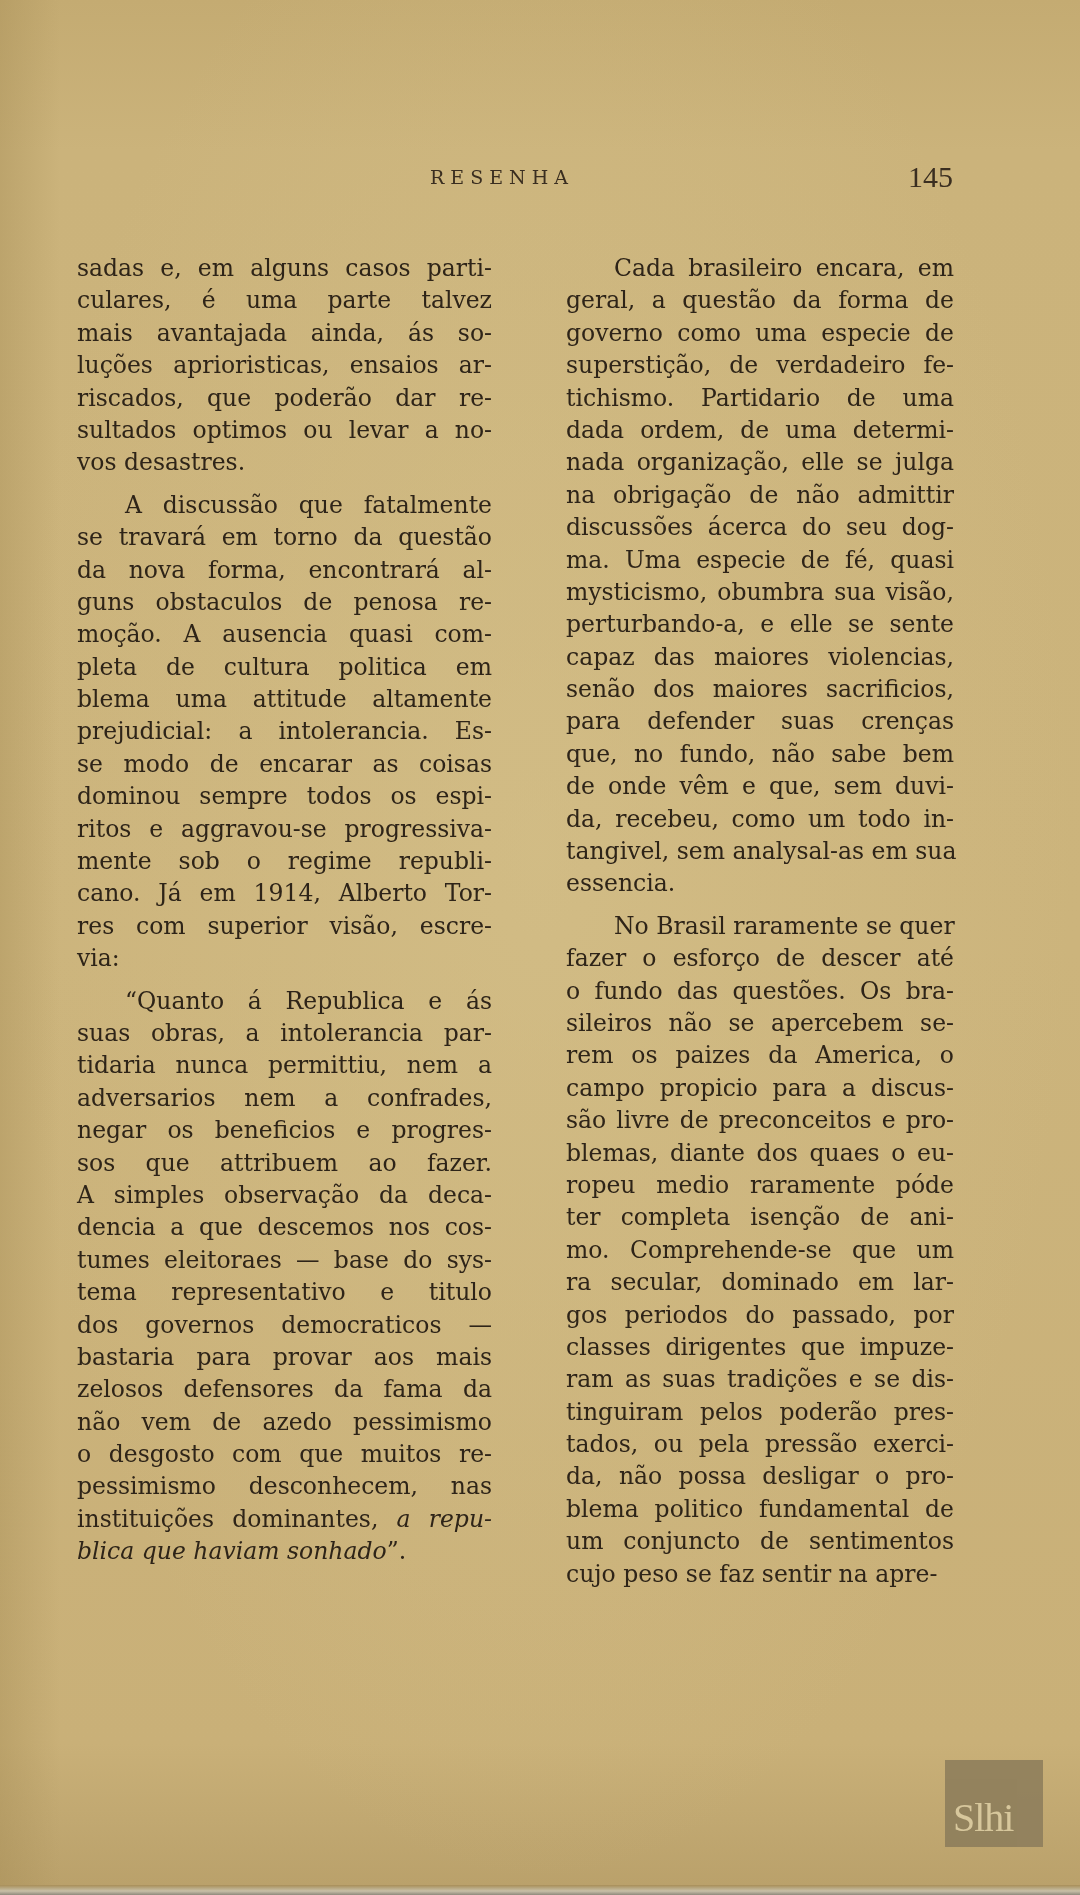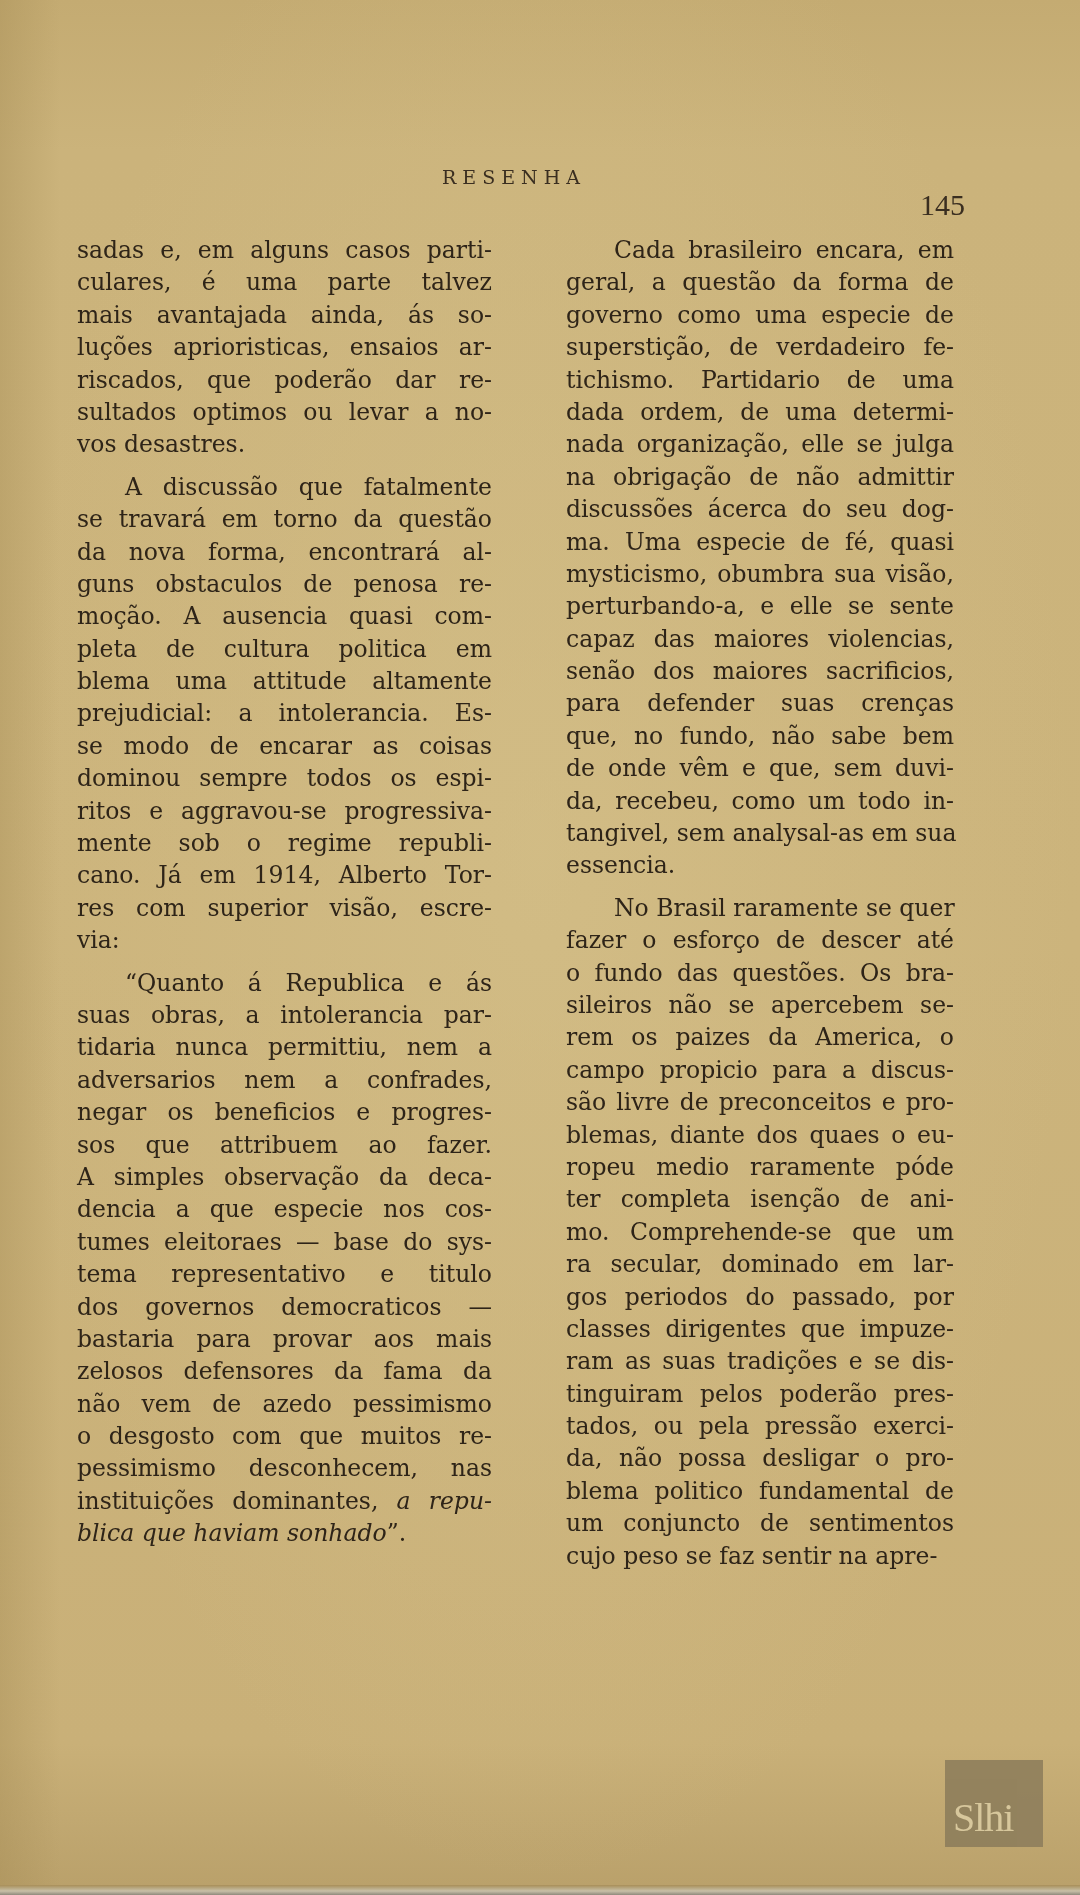--- a/index.html
+++ b/index.html
@@ -26,45 +26,44 @@
       position: absolute; left: 0; top: 0; bottom: 0; width: 60px;
       background: linear-gradient(90deg, rgba(160,135,80,0.35), rgba(160,135,80,0));
     }
     .bottom-strip {
       position: absolute; left: 0; right: 0; bottom: 0; height: 10px;
       background: linear-gradient(180deg, #a88e58 0%, #c8c0a8 60%, #8f8a7c 100%);
     }
     .running-head {
       position: absolute;
       top: 166px;
-      left: 12px;
+      left: 0;
       width: 948px;
       height: 30px;
       padding-left: 8px;
     }
     .running-title {
       position: absolute;
       left: 430px;
       top: 0;
       font-size: 19px;
       letter-spacing: 6px;
       color: #3a2e20;
     }
     .page-number {
       position: absolute;
       left: 908px;
       top: -6px;
       font-family: "Liberation Serif", serif;
       font-size: 30px;
       color: #3a2e20;
-      margin-top: 28px;
     }
     .column {
       position: absolute;
-      top: 234px;
+      top: 252px;
       width: 415px;
       font-size: 23.5px;
       line-height: 32.4px;
       text-align: justify;
     }
     .col-left { left: 77px; }
     .col-right { left: 566px; width: 388px; }
     .line {
       display: block;
       white-space: nowrap;
@@ -131,21 +130,21 @@
       <span class="line">res com superior visão, escre-</span>
       <span class="line last">via:</span>
       <span class="para-gap" style="display: block;"></span>
       <span class="line indent">“Quanto á Republica e ás</span>
       <span class="line">suas obras, a intolerancia par-</span>
       <span class="line">tidaria nunca permittiu, nem a</span>
       <span class="line">adversarios nem a confrades,</span>
       <span class="line">negar os beneficios e progres-</span>
       <span class="line">sos que attribuem ao fazer.</span>
       <span class="line">A simples observação da deca-</span>
-      <span class="line">dencia a que especie nos cos-</span>
+      <span class="line">dencia a que descemos nos cos-</span>
       <span class="line">tumes eleitoraes — base do sys-</span>
       <span class="line">tema representativo e titulo</span>
       <span class="line">dos governos democraticos —</span>
       <span class="line">bastaria para provar aos mais</span>
       <span class="line">zelosos defensores da fama da</span>
       <span class="line">não vem de azedo pessimismo</span>
       <span class="line">o desgosto com que muitos re-</span>
       <span class="line">pessimismo desconhecem, nas</span>
       <span class="line"><span>instituições dominantes, </span><em>a repu-</em></span>
       <span class="line last"><em>blica que haviam sonhado</em><span>”.</span></span>

